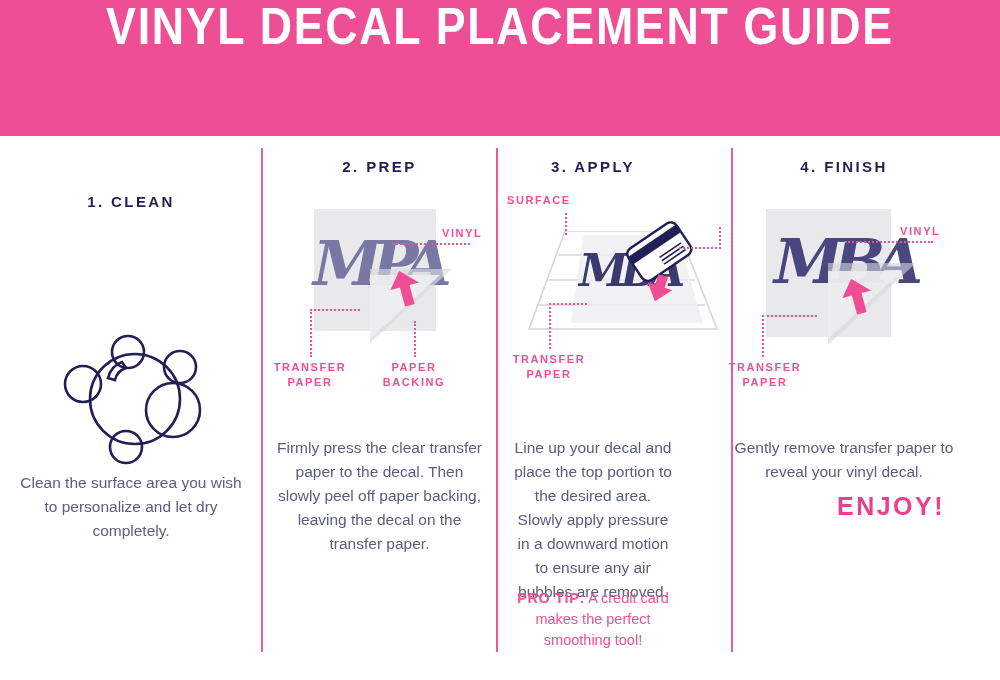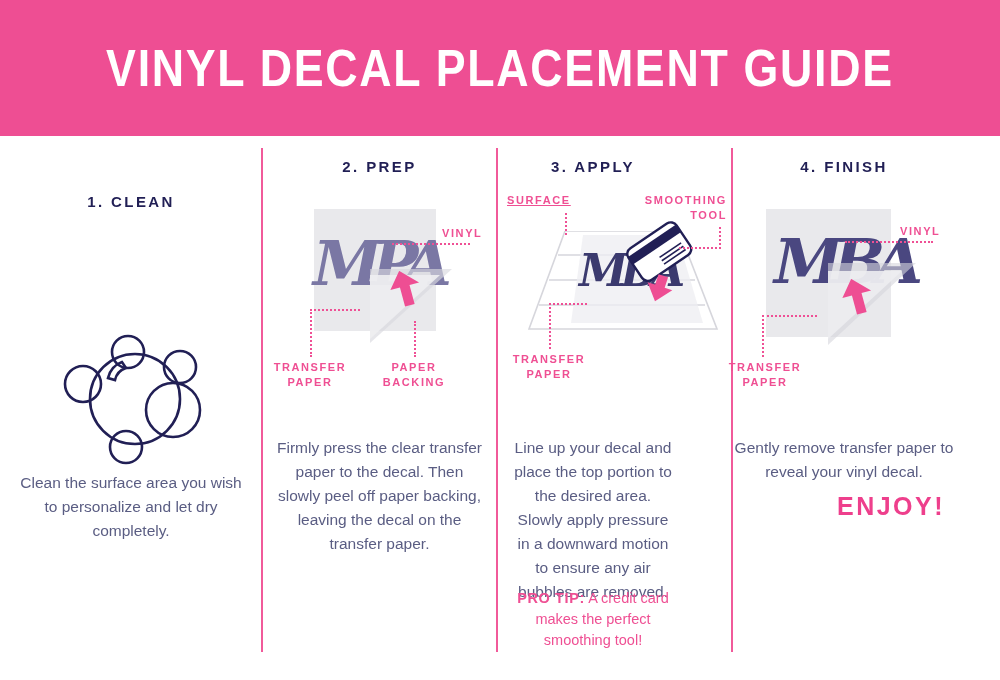--- a/index.html
+++ b/index.html
@@ -6,21 +6,21 @@
   body{
     width:1000px;height:680px;background:#ffffff;
     font-family:"Liberation Sans", sans-serif;
     overflow:hidden;position:relative;
   }
   #page{position:relative;width:1000px;height:680px;background:#fff;}
 
   
   .header-bar{
     position:absolute;left:0;top:0;width:1000px;height:136px;
-    background:#ee4e93;display:flex;align-items:center;justify-content:center;
+    background:#ee4e93;display:flex;justify-content:center;
   }
   .header-title{
     color:#ffffff;
     font-family:"Liberation Sans Narrow","Liberation Sans",sans-serif;
     font-weight:bold;
     font-size:52px;
     letter-spacing:2px;
     transform:scaleX(0.86);
     transform-origin:center;
     white-space:nowrap;
@@ -186,26 +186,24 @@
             <line x1="34" y1="44" x2="60" y2="44" stroke="#211f55" stroke-width="1.6"></line>
             <line x1="34" y1="48" x2="60" y2="48" stroke="#211f55" stroke-width="1.6"></line>
           </g>
         </svg>
 
         <svg style="position:absolute;left:146px;top:82px;width:34px;height:34px;">
           <path d="M11 2 L21 2 L21 13 L29 13 L16 29 L3 13 L11 13 Z" fill="#ee4e93" transform="rotate(18 16 16)"></path>
         </svg>
 
         <div class="dot-v" style="left:68px;top:22px;height:22px;"></div>
-        <div class="lbl l" style="left:10px;top:2px;width:100px;text-decoration:underline;">SURFACE</div>
+        <div class="lbl l" style="left:10px;top:2px;width:100px;">SURFACE</div>
 
         <div class="dot-h" style="left:182px;top:56px;width:42px;"></div>
         <div class="dot-v" style="left:222px;top:36px;height:22px;"></div>
-        <div class="lbl r" style="left:118px;top:2px;width:112px;">SMOOTHING
-TOOL</div>
 
         <div class="dot-h" style="left:52px;top:112px;width:38px;"></div>
         <div class="dot-v" style="left:52px;top:112px;height:46px;"></div>
         <div class="lbl c" style="left:-4px;top:161px;width:112px;">TRANSFER
 PAPER</div>
       </div>
 
       <div class="body-copy">Line up your decal and place the top portion to the desired area. Slowly apply pressure in a downward motion to ensure any air bubbles are removed.</div>
 
       <div class="pro-tip" style="top:452px;">

